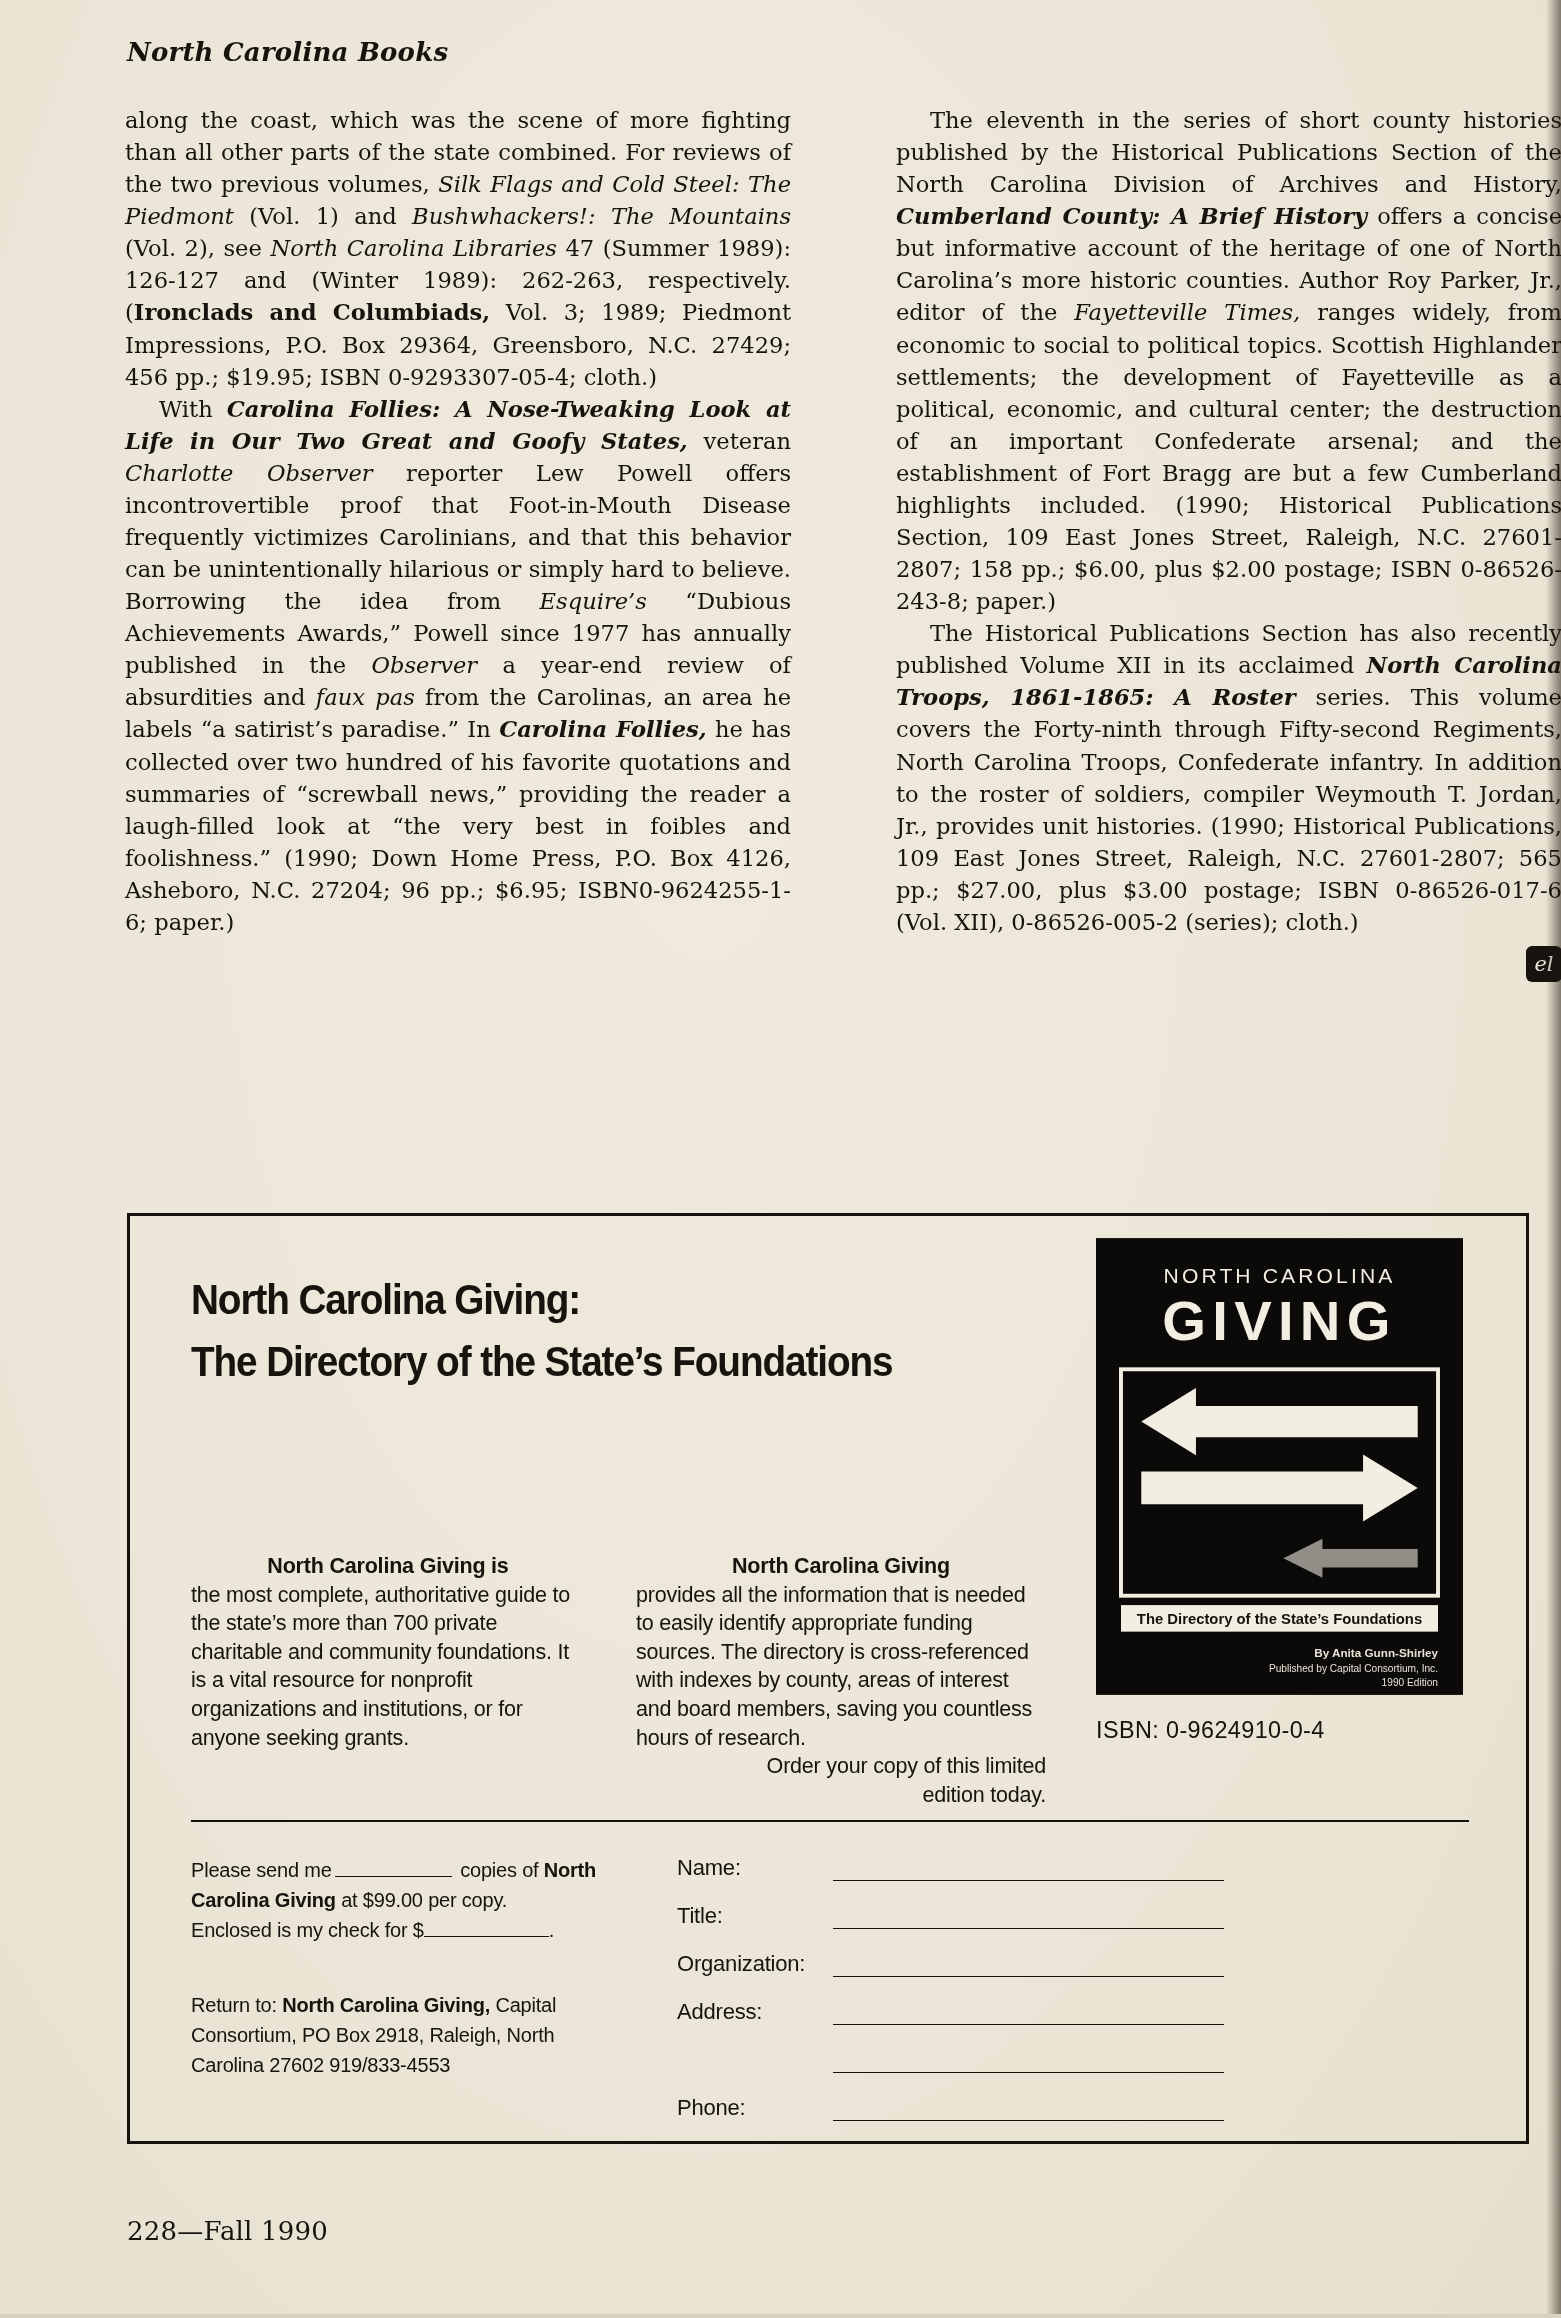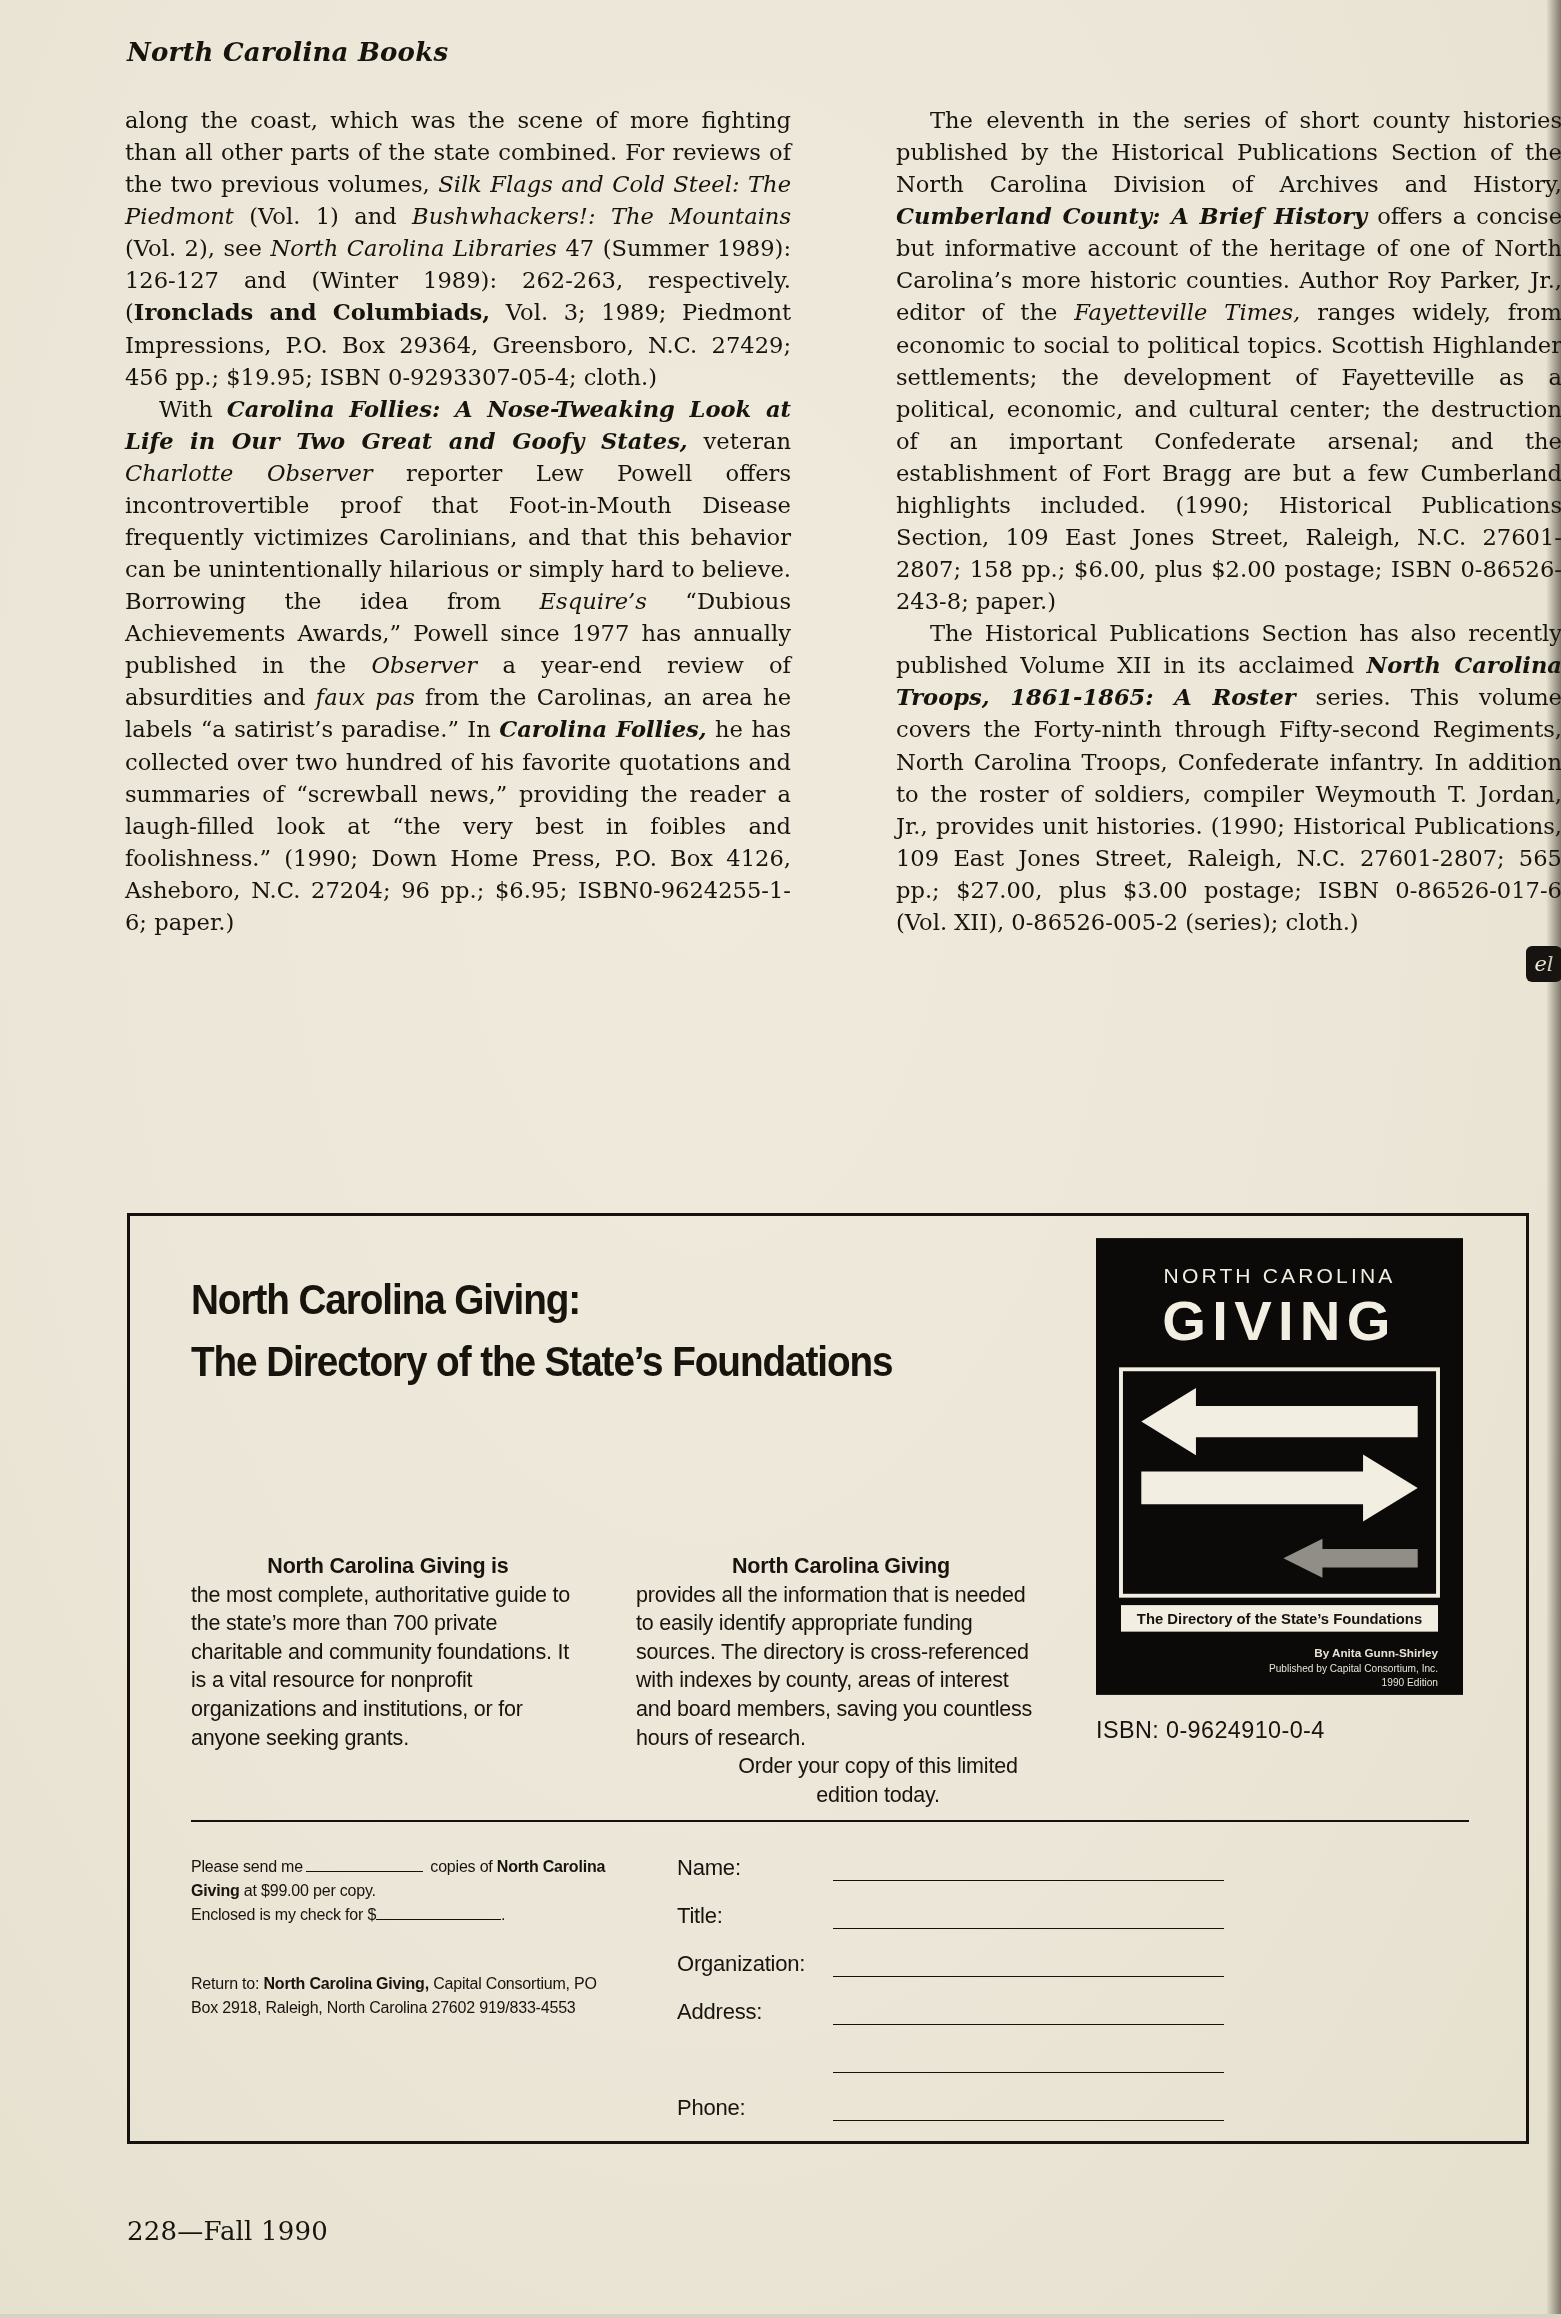--- a/index.html
+++ b/index.html
@@ -53,34 +53,34 @@
   }
   .ad-cols {
     position:absolute; top:316px; left:61px; width:859px;
     display:flex; gap:51px;
     font-family:"Liberation Sans", sans-serif;
     font-size:21.5px; line-height:1.33; letter-spacing:-0.2px;
   }
   .ad-col-1 { width:394px; }
   .ad-col-2 { width:410px; }
   .ad-col-lead { font-weight:700; text-align:center;margin-top:20px; }
-  .ad-closing { text-align:center; width:336px; margin-left:auto; }
+  .ad-closing { text-align:right; width:336px; margin-left:auto; }
 
   .cover { position:absolute; top:22px; left:966px; width:367px; height:457px; }
   .cover svg { display:block; }
   .isbn {
     position:absolute; top:501px; left:966px; width:367px;
     font-family:"Liberation Sans", sans-serif; font-size:23.4px; letter-spacing:0.4px;
   }
 
   .form-rule { position:absolute; top:604px; left:61px; width:1278px; height:2.3px; background:#15120d; }
 
   .form-left {
     position:absolute; top:639px; left:61px; width:449px;
-    font-family:"Liberation Sans", sans-serif; font-size:16px; line-height:1.5; letter-spacing:-0.2px;
+    font-family:"Liberation Sans", sans-serif; font-size:20px; line-height:1.5; letter-spacing:-0.2px;
   }
   .bold { font-weight:700; }
   .blank { display:inline-block; height:.95em; border-bottom:1.6px solid #15120d; vertical-align:baseline; }
   .blank-copies { width:117px; margin:0 3.1px; }
   .blank-check  { width:125px; }
   .form-check { }
   .form-return { margin-top:45px; width:406px; }
 
   .form-right {
     position:absolute; top:634px; left:547px; width:547px;

